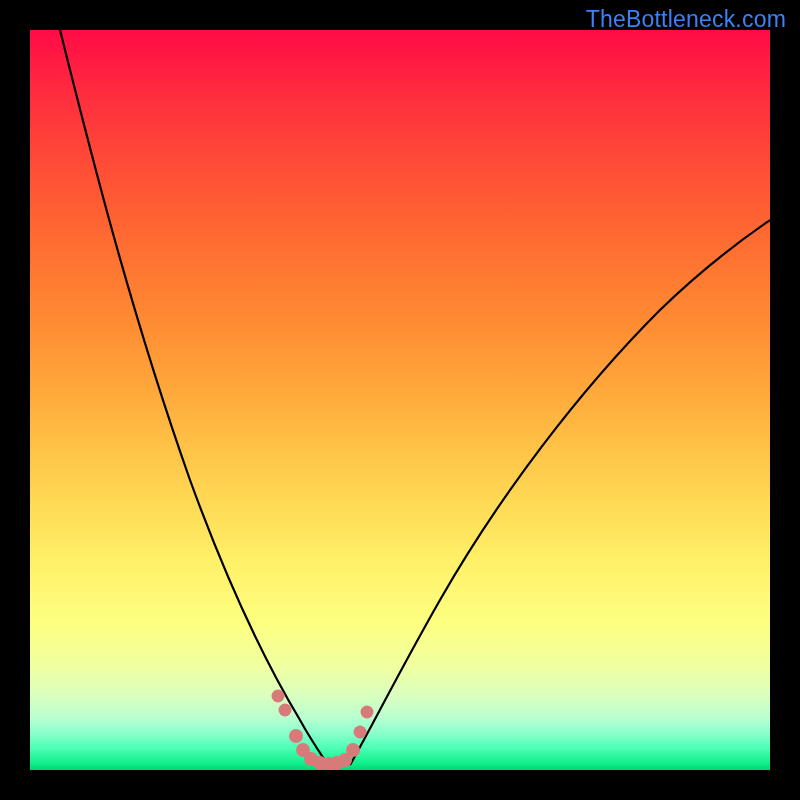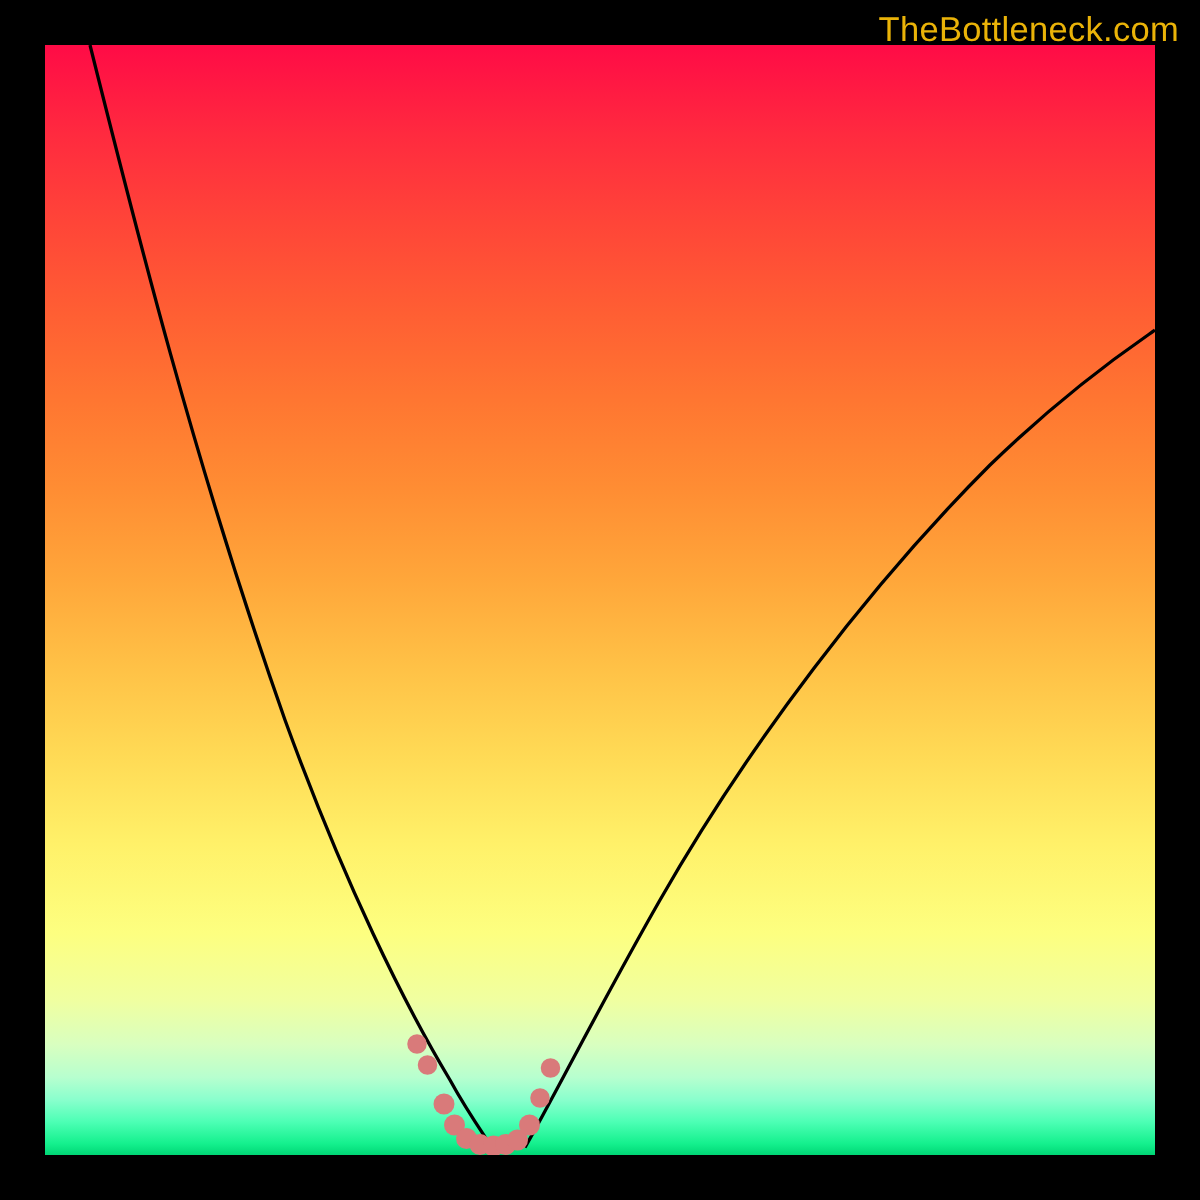--- a/index.html
+++ b/index.html
@@ -41,21 +41,21 @@
       #8affcd 95%,
       #4dffb5 97%,
       #14f08d 99%,
       #00d675 100%
     );
   }
   .watermark {
     position: absolute;
     top: 6px;
     right: 14px;
-    color: #eab308;
+    color: #3b82f6;
     font-size: 23px;
     letter-spacing: 0.2px;
   }
   svg.curves {
     position: absolute;
     top: 0; left: 0;
     width: 740px; height: 740px;
   }
 </style>
 </head>

